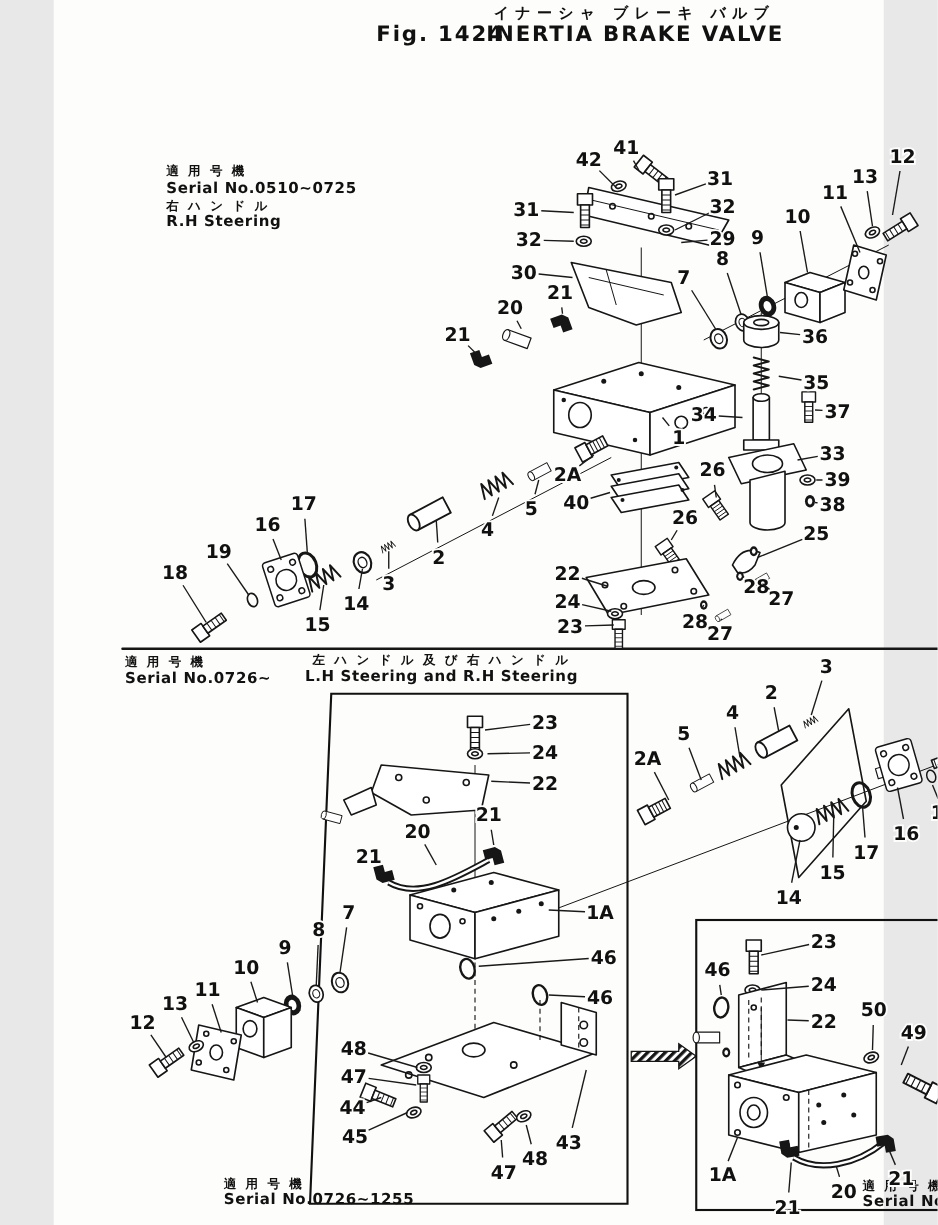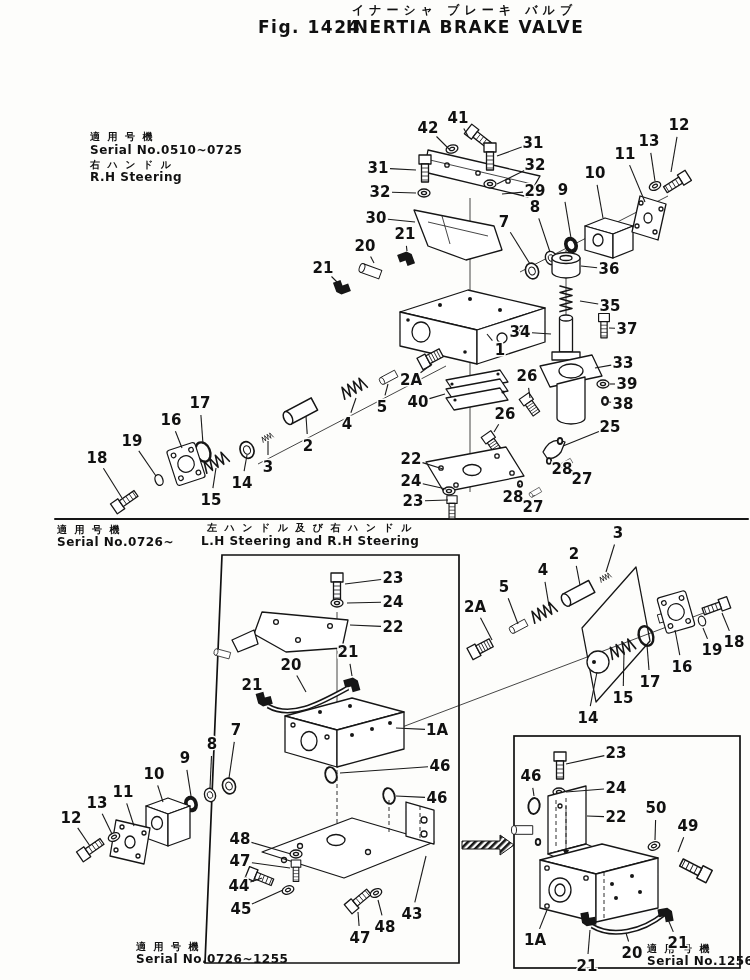--- a/index.html
+++ b/index.html
@@ -1,16 +1,16 @@
 <!DOCTYPE html>
 <html><head>
 <meta charset="utf-8">
 <style>
   html,body{margin:0;padding:0;background:#e8e8e8;}
-  .page{position:relative;width:750px;height:980px;background:#fdfdfb;margin:0 auto;
+  .page{position:relative;width:664px;height:980px;background:#fdfdfb;margin:0 auto;
         font-family:"DejaVu Sans",sans-serif;}
   svg{display:block}
   
   .ln{fill:none;stroke:#161616;stroke-width:1.3;stroke-linejoin:round;stroke-linecap:round}
   .fw{fill:#ffffff;stroke:#161616;stroke-width:1.3;stroke-linejoin:round}
   .fd{fill:#161616;stroke:none}
   .thin{stroke:#161616;stroke-width:0.8;fill:none}
   .dash{stroke:#161616;stroke-width:0.9;fill:none;stroke-dasharray:4 3}
   .box{fill:none;stroke:#111;stroke-width:1.7;stroke-linejoin:miter}
   

